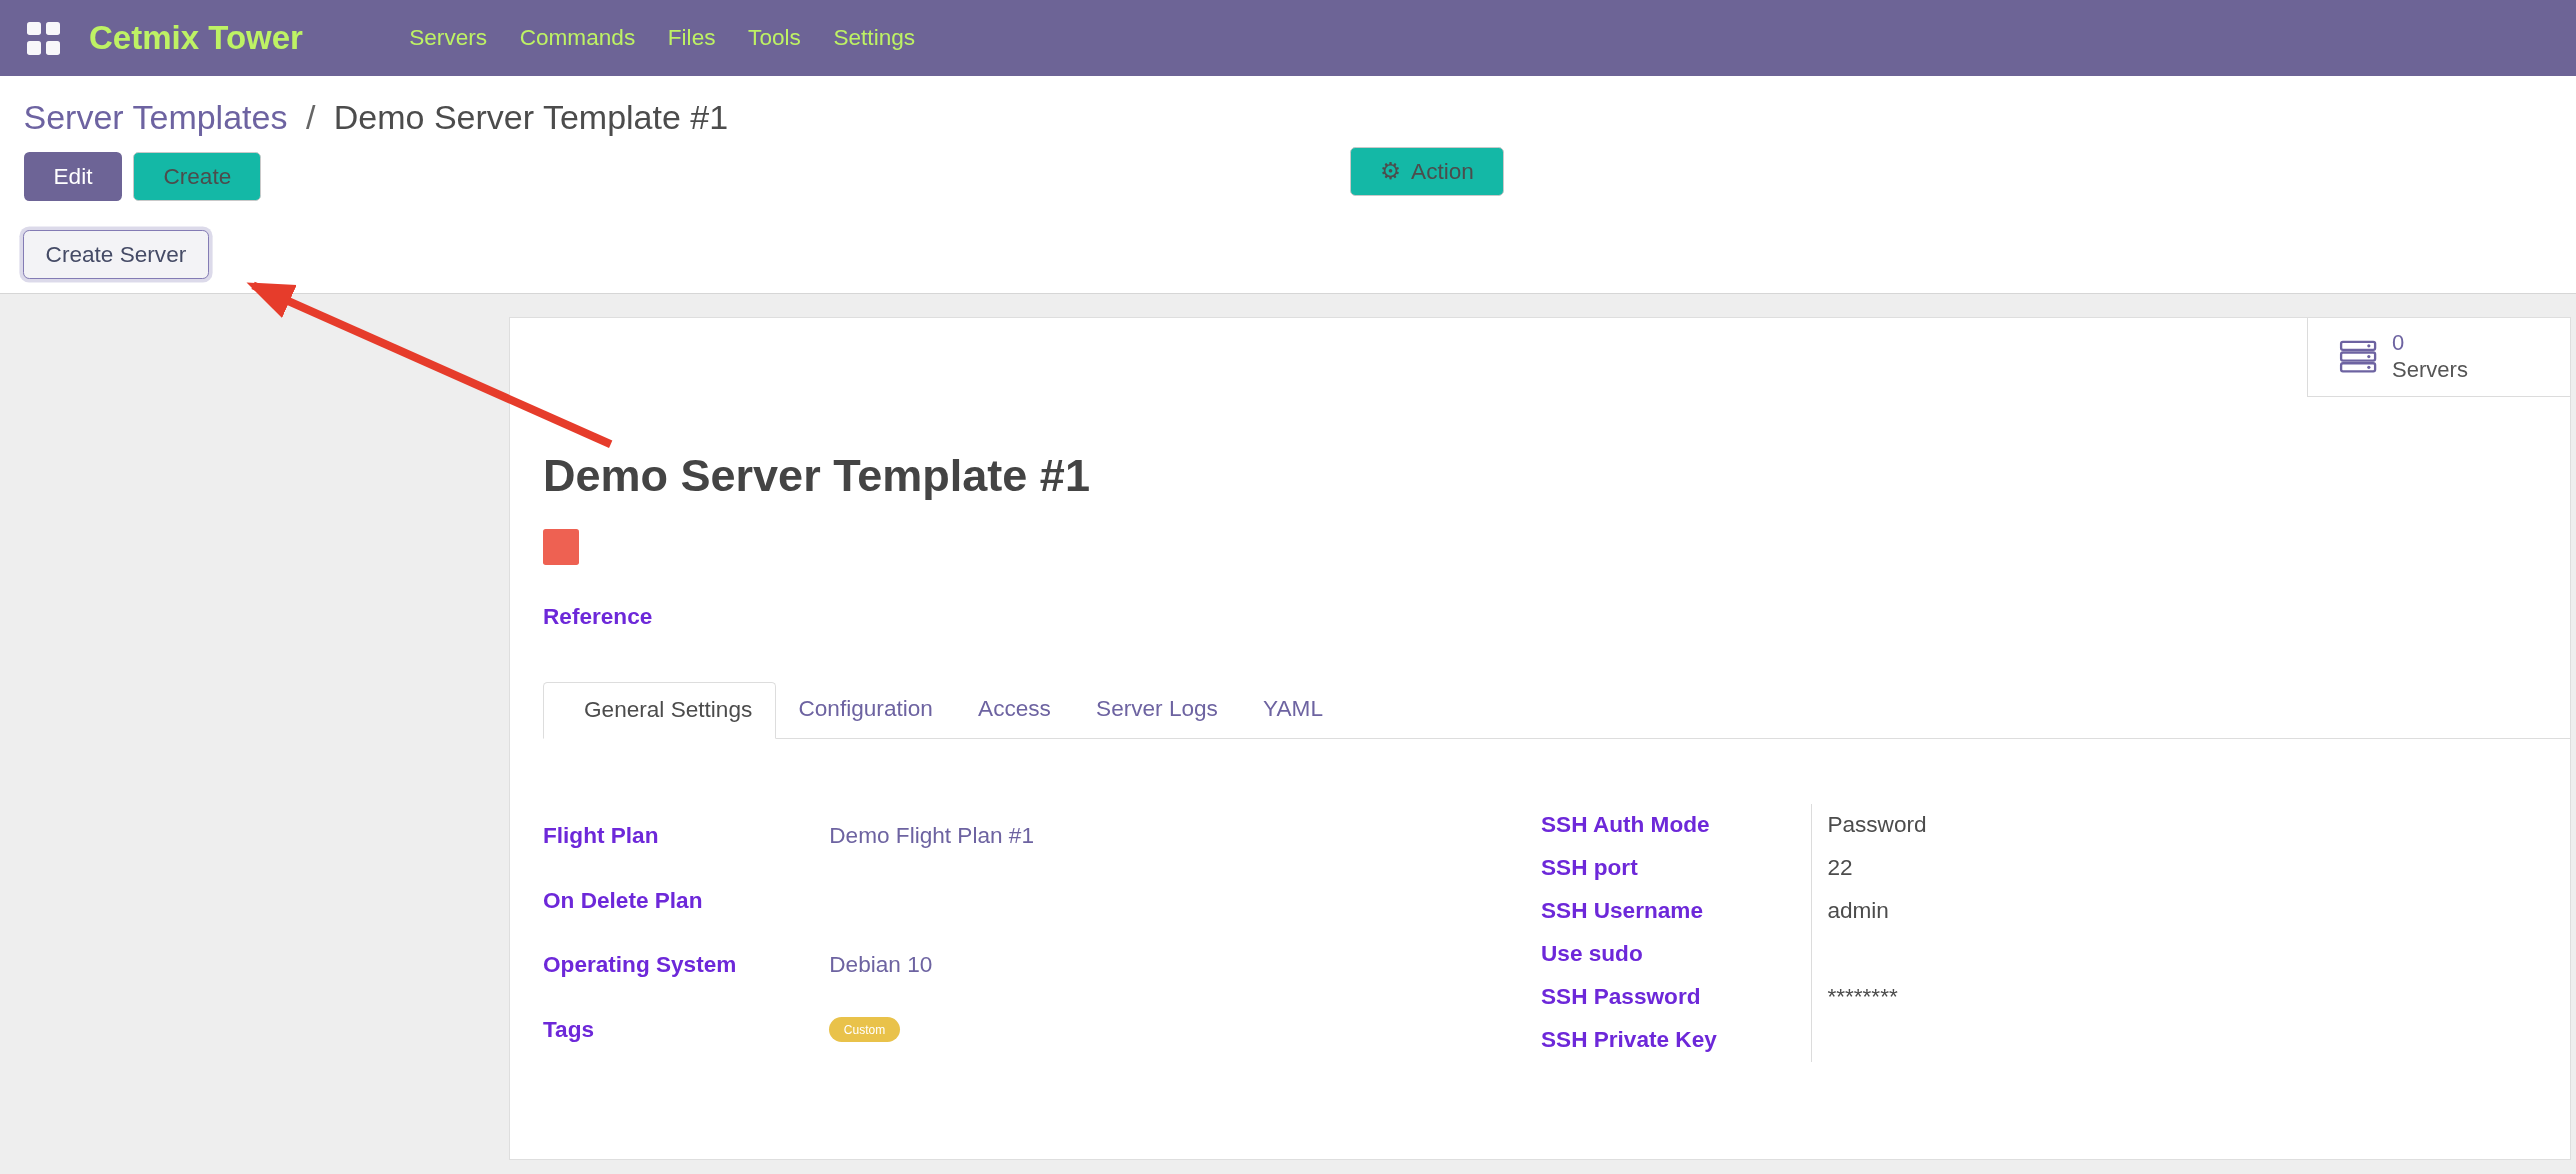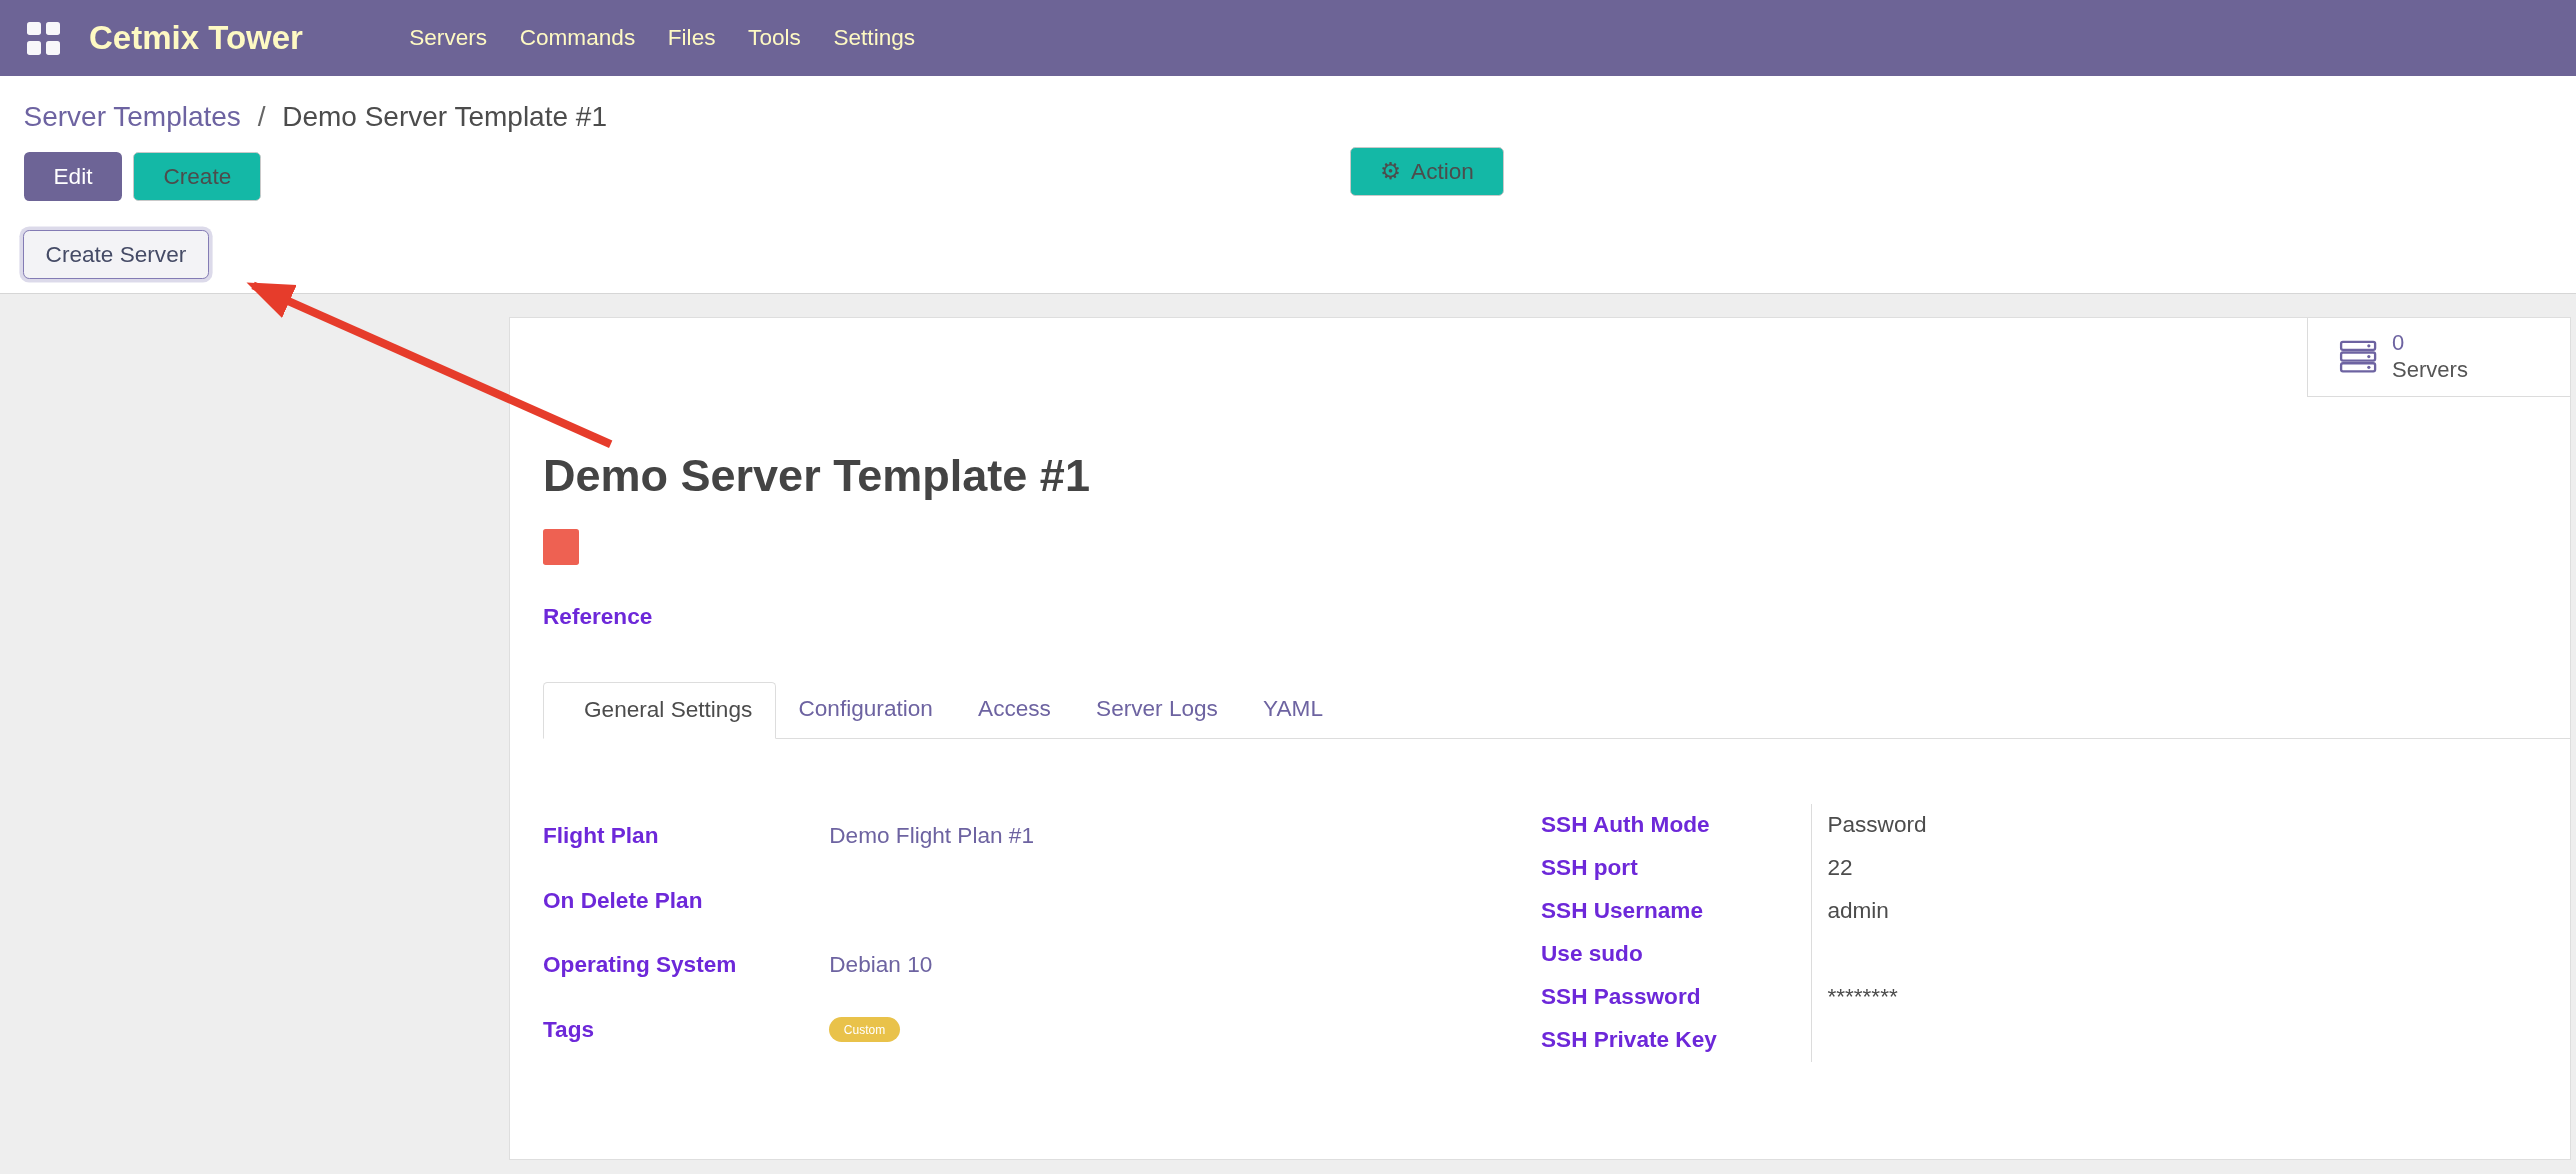--- a/index.html
+++ b/index.html
@@ -1,28 +1,28 @@
 <!DOCTYPE html>
 <html style="--c-primary: #6d6496; --c-link: #6d63a1; --c-tag: #e9c24a; --c-record: #ee6152; --c-arrow: #e63c2b;font-size:14.5px"><head>
 <meta charset="utf-8">
 <style>
   html,body{margin:0;padding:0;}
   body{font-family:"Liberation Sans",sans-serif;color:#4c4c4c;background:#eeeeee;}
   .page{width:2576px;height:1174px;position:relative;overflow:hidden;background:#eeeeee;}
 
   
-  .navbar{height:76px;background:var(--c-primary,#6d6496);display:flex;align-items:center;padding:0 27px;color:#fef9c3;box-sizing:border-box;}
+  .navbar{height:76px;background:var(--c-primary,#6d6496);display:flex;align-items:center;padding:0 27px;color:#bef264;box-sizing:border-box;}
   .apps-icon{width:33px;height:33px;display:grid;grid-template-columns:1fr 1fr;grid-template-rows:1fr 1fr;gap:5.4px;margin-right:29px;cursor:pointer;flex:none;}
   .apps-icon span{background:#ffffff;border-radius:2.7px;opacity:.95;}
   .brand{font-size:33px;font-weight:bold;margin-right:90px;white-space:nowrap;cursor:pointer;}
   .nav-item{font-size:22.6px;padding:0 16.3px;height:76px;line-height:76px;cursor:pointer;white-space:nowrap;}
 
   
   .control-panel{background:#fff;padding-top:23.5px;}
-  .breadcrumb{padding:0 23.5px;font-size:28px;line-height:34px;}
+  .breadcrumb{padding:0 23.5px;font-size:34px;line-height:34px;}
   .breadcrumb .bc-link{color:var(--c-link,#6d63a1);text-decoration:none;cursor:pointer;}
   .breadcrumb .bc-sep{color:#666;margin:0 9px;}
   .breadcrumb .bc-current{color:#4c4c4c;}
   .cp-buttons{position:relative;padding:18px 23.5px 16.3px;display:flex;gap:11px;align-items:center;}
   .btn{font-size:22.6px;font-family:inherit;border-radius:5.4px;padding:10px 29px;border:0.9px solid transparent;cursor:pointer;line-height:1.2;}
   .btn-primary{background:var(--c-primary,#6d6496);color:#fff;}
   .btn-default{background:#14b8a6;border-color:#c9c9c9;color:#4c4c4c;}
   .action-btn{position:absolute;left:1350px;top:13.5px;display:flex;align-items:center;gap:10px;}
   .gear-glyph{font-size:23.5px;line-height:1;}
 

